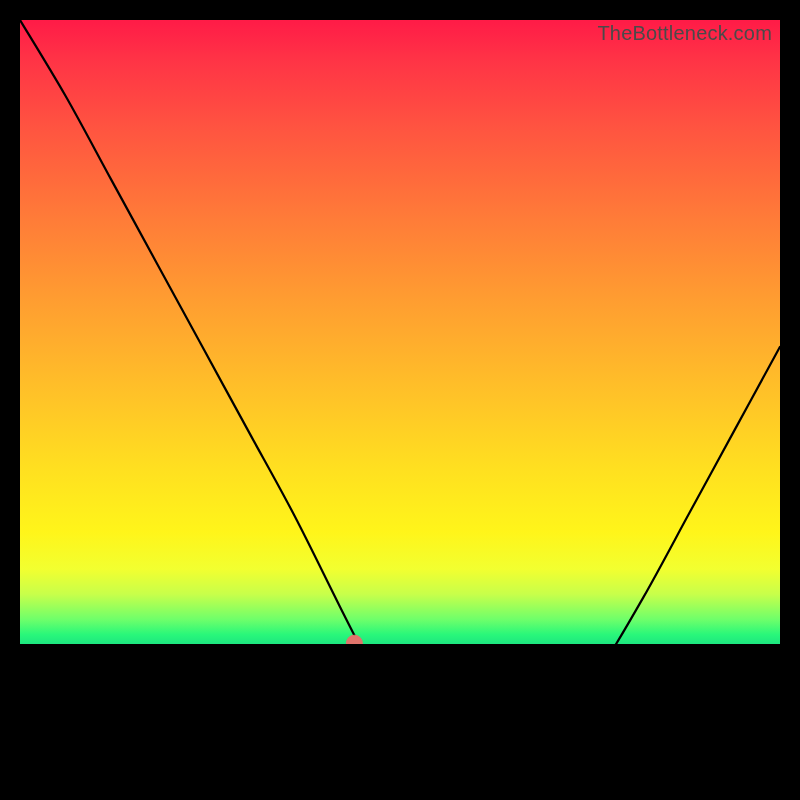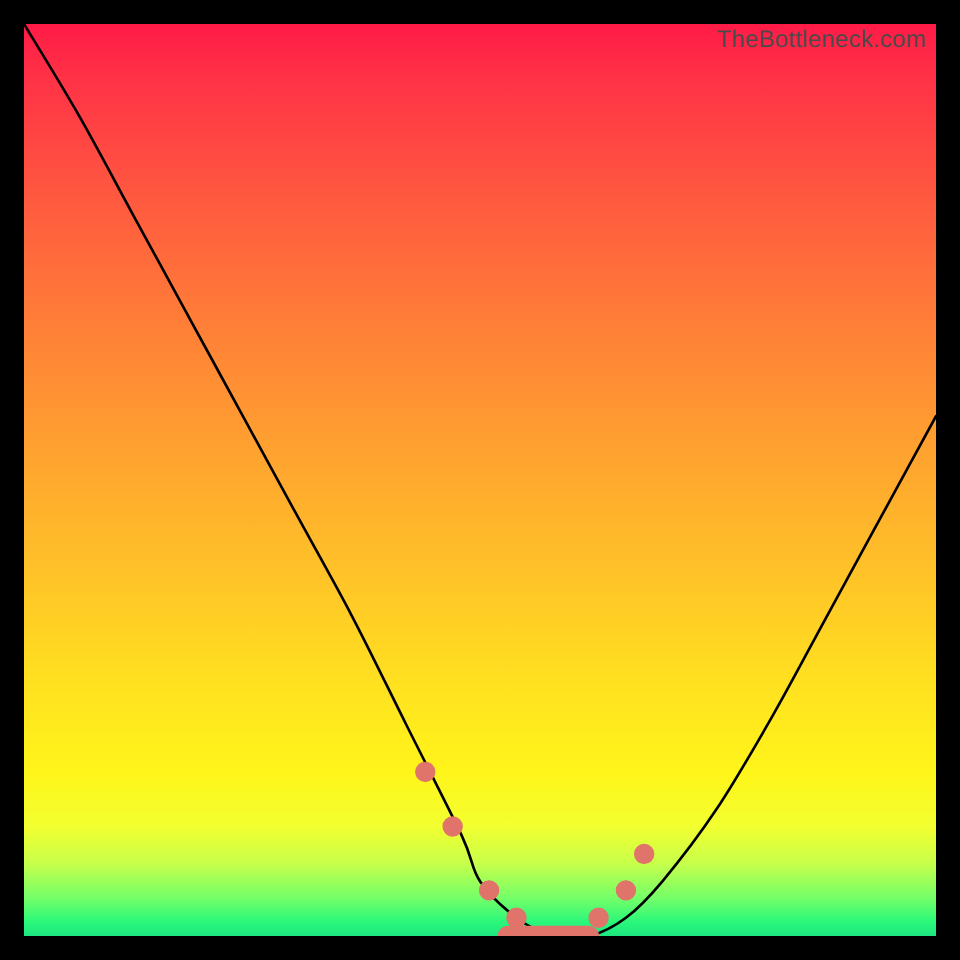--- a/index.html
+++ b/index.html
@@ -16,21 +16,21 @@
     left: 0; top: 0;
     width: 800px;
     height: 800px;
     background: #000;
   }
   .plot {
     position: absolute;
     left: 20px;
     top: 20px;
     width: 760px;
-    height: 760px;
+    height: 624px;
     overflow: hidden;
     
     background: linear-gradient(to bottom,
       #ff1b47 0%,
       #ff3246 6%,
       #ff5640 18%,
       #ff7c38 32%,
       #ffa030 46%,
       #ffc228 60%,
       #ffe020 72%,

